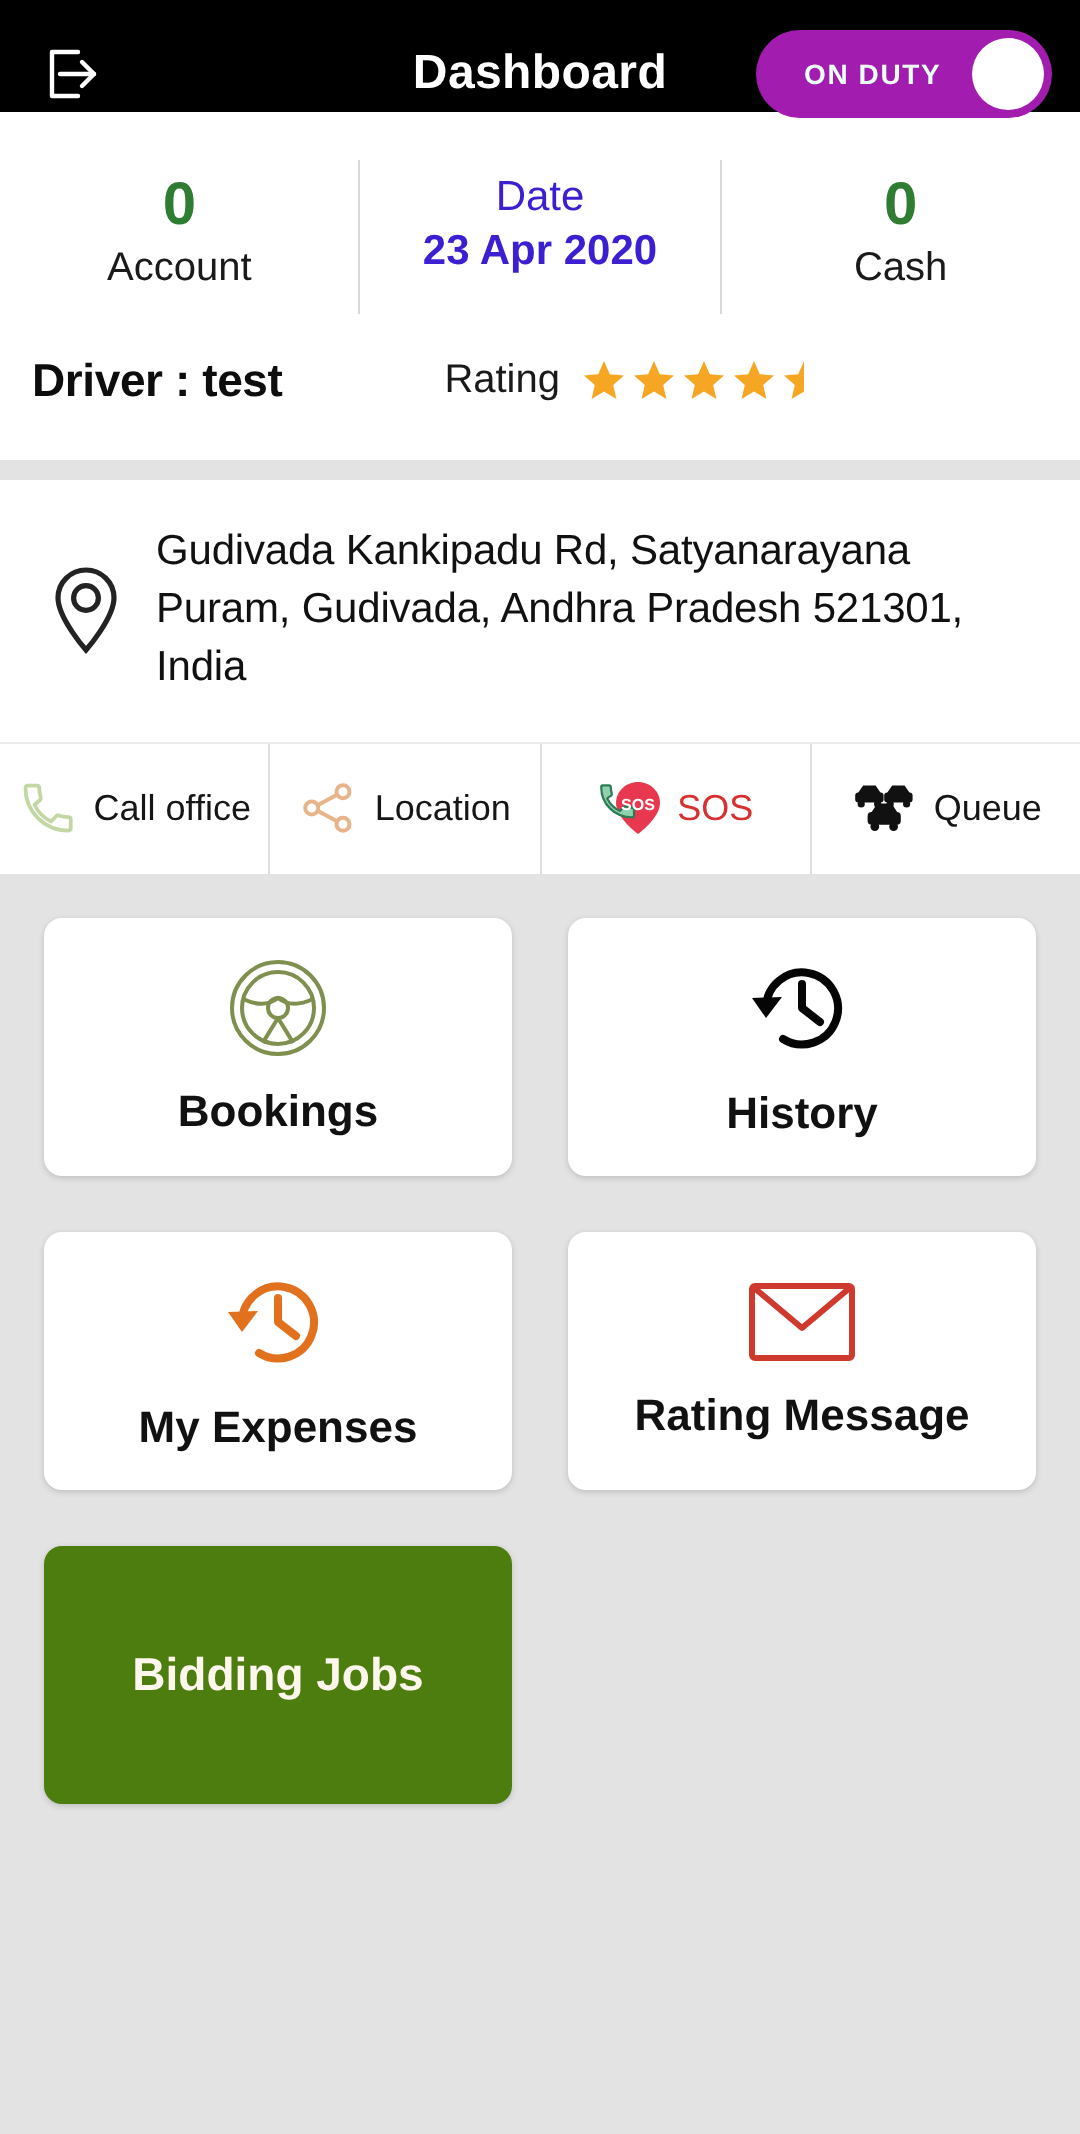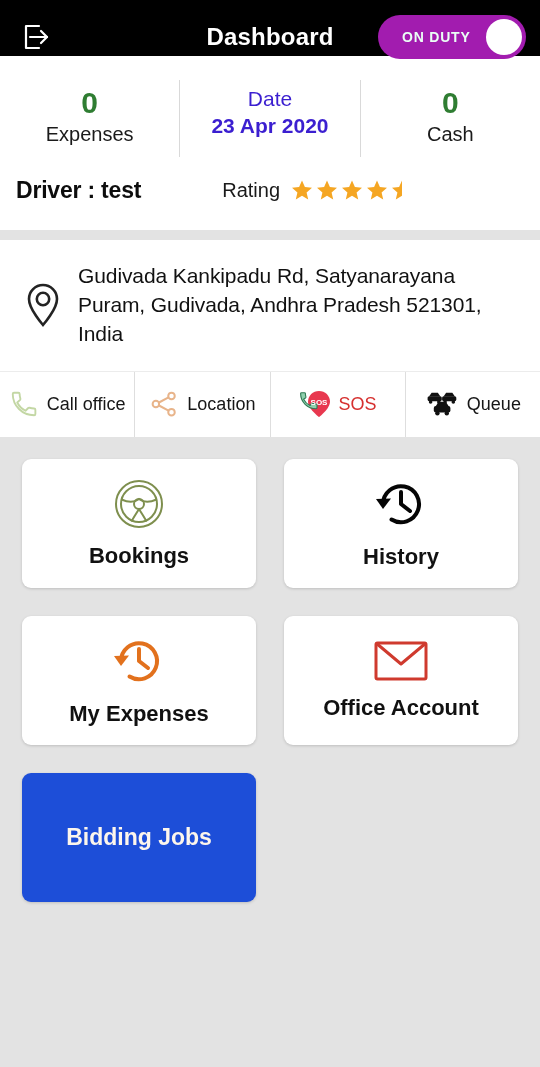--- a/index.html
+++ b/index.html
@@ -196,21 +196,21 @@
     justify-content: center;
     gap: 12px;
   }
   .tile-label {
     font-size: 22px;
     font-weight: bold;
     color: #111111;
     text-align: center;
   }
   .tile.accent {
-    background: #1d4ed8;
+    background: #4d7c0f;
   }
   .tile.accent .tile-label {
     font-size: 23px;
     color: #fdf6ec;
   }
   .icon-box { display: flex; align-items: center; justify-content: center; }
 </style>
 </head>
 <body>
 
@@ -229,21 +229,21 @@
       <span class="duty-label">ON DUTY</span>
       <span class="duty-knob"></span>
     </div>
   </div>
 
   <div class="card-white">
     <div class="stats-row">
 
       <div class="stat">
         <div class="stat-value">0</div>
-        <div class="stat-label">Expenses</div>
+        <div class="stat-label">Account</div>
       </div>
 
       <div class="stat">
         <div class="stat-value date-title">Date</div>
         <div class="stat-label date-value">23 Apr 2020</div>
       </div>
 
       <div class="stat">
         <div class="stat-value">0</div>
         <div class="stat-label">Cash</div>
@@ -381,21 +381,21 @@
       <span class="tile-label">My Expenses</span>
     </div>
 
     <div class="tile">
       <span class="icon-box">
         <svg width="56" height="44" viewBox="0 0 56 44">
           <rect x="3" y="4" width="50" height="36" rx="1.5" fill="none" stroke="#cf3a2e" stroke-width="3"></rect>
           <polyline points="3,4 28,25 53,4" fill="none" stroke="#cf3a2e" stroke-width="3" stroke-linejoin="round"></polyline>
         </svg>
       </span>
-      <span class="tile-label">Office Account</span>
+      <span class="tile-label">Rating Message</span>
     </div>
 
     <div class="tile accent">
       <span class="tile-label">Bidding Jobs</span>
     </div>
 
   </div>
 
 </div>
 

